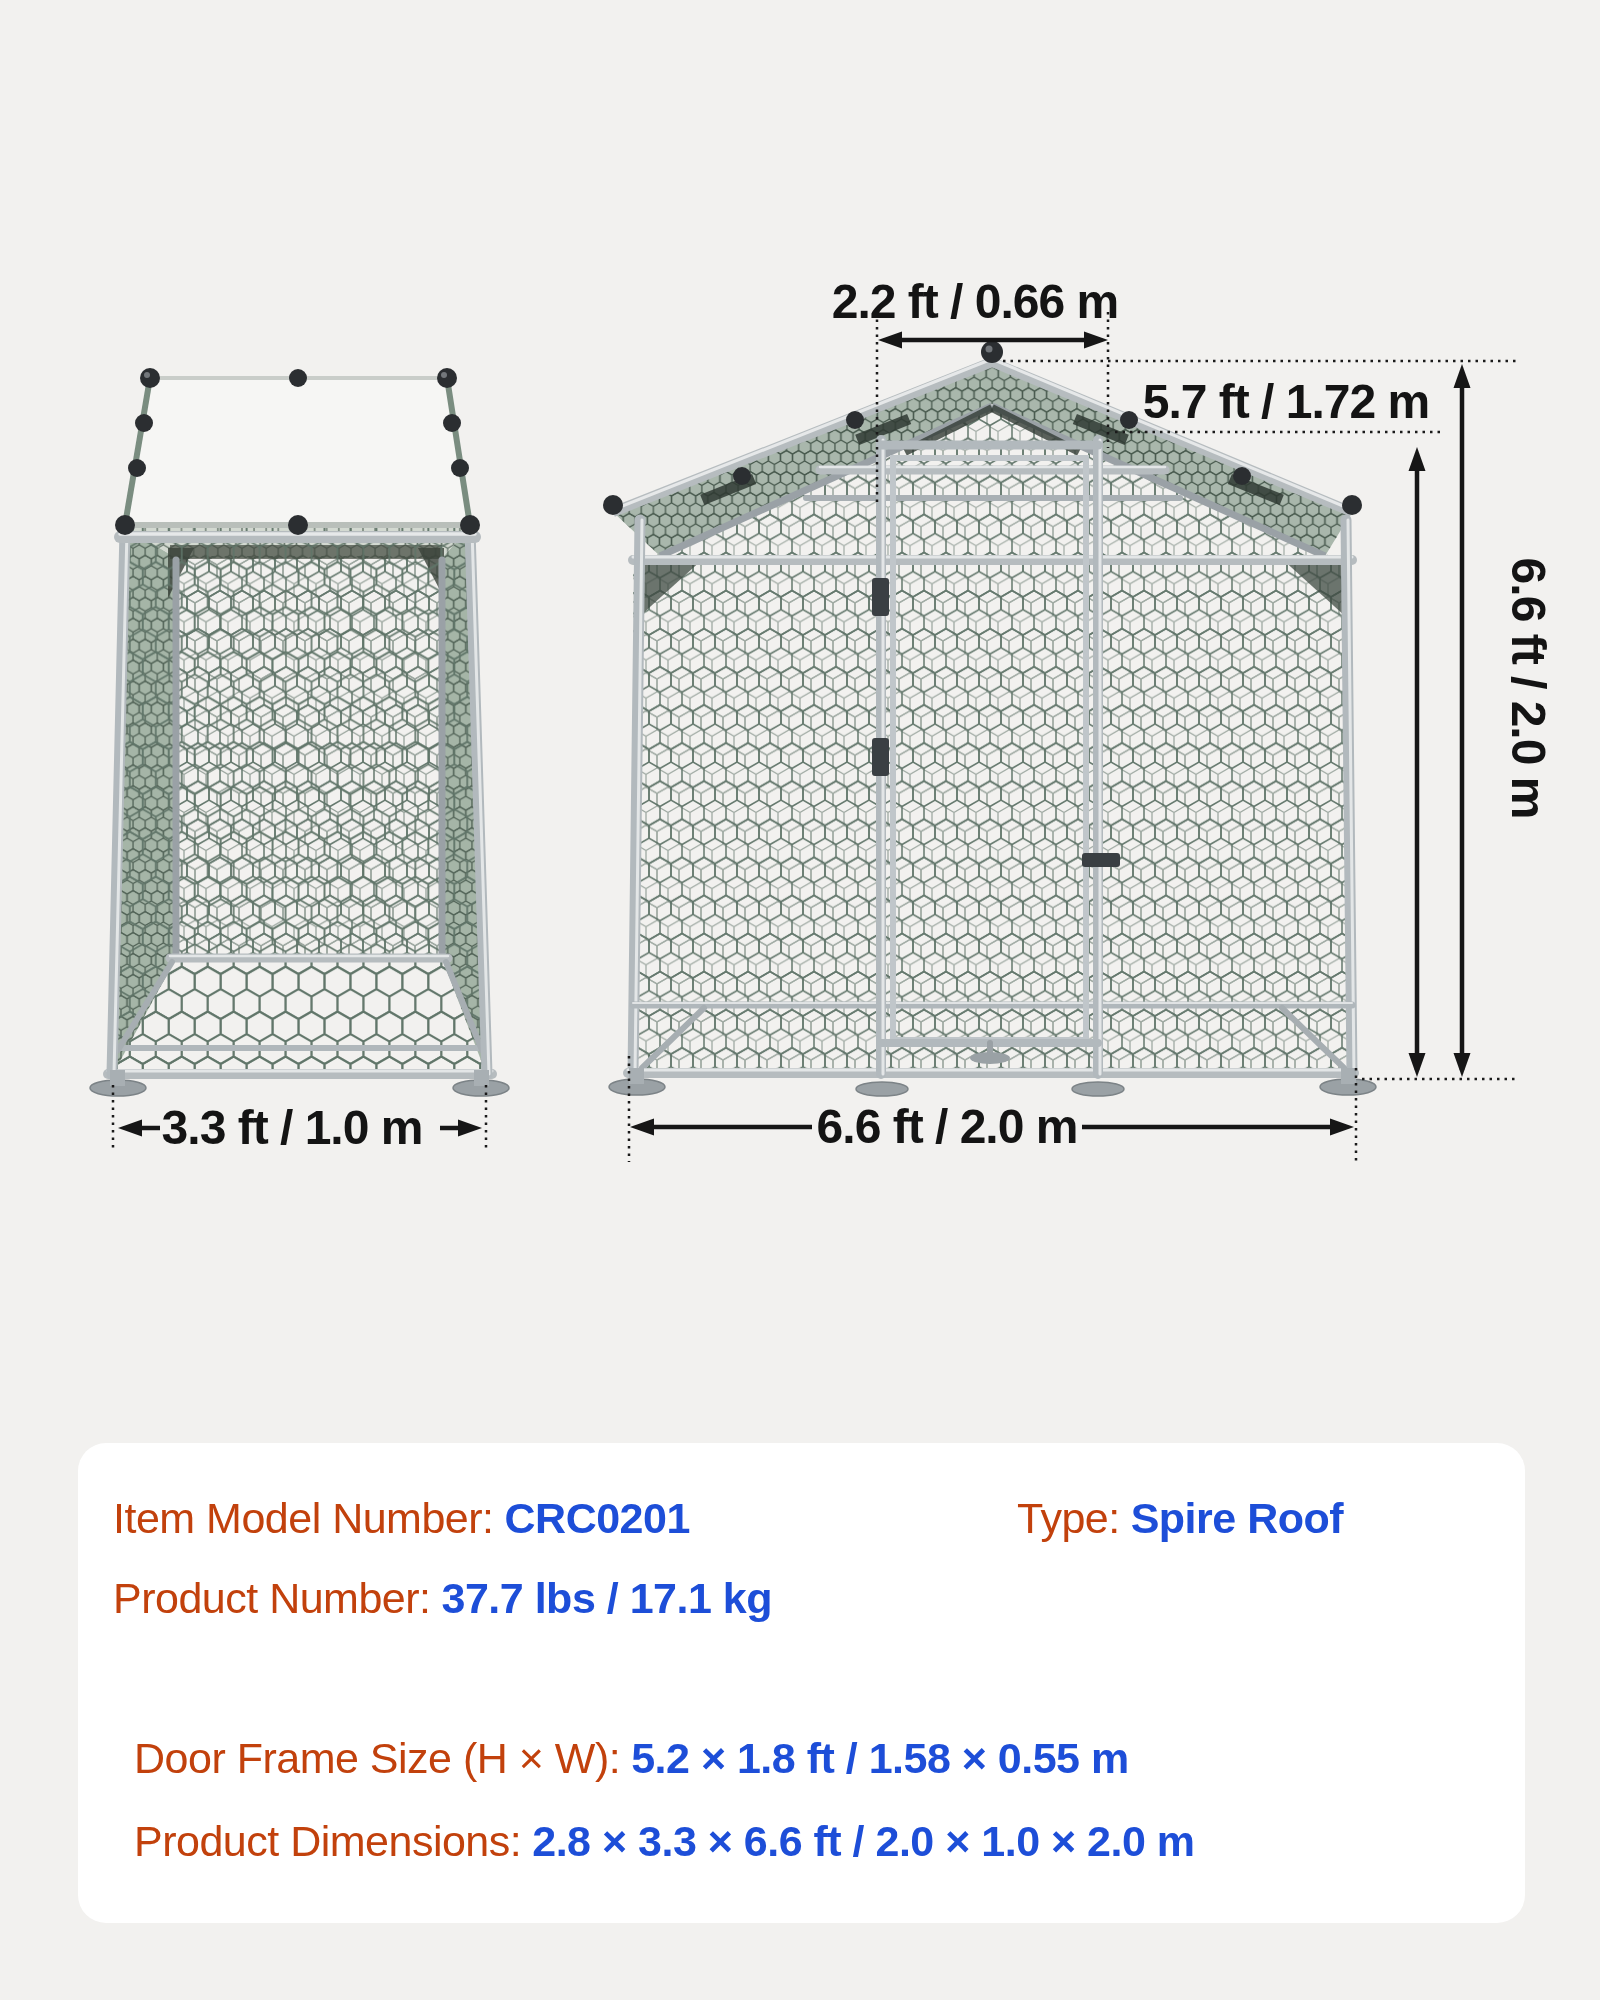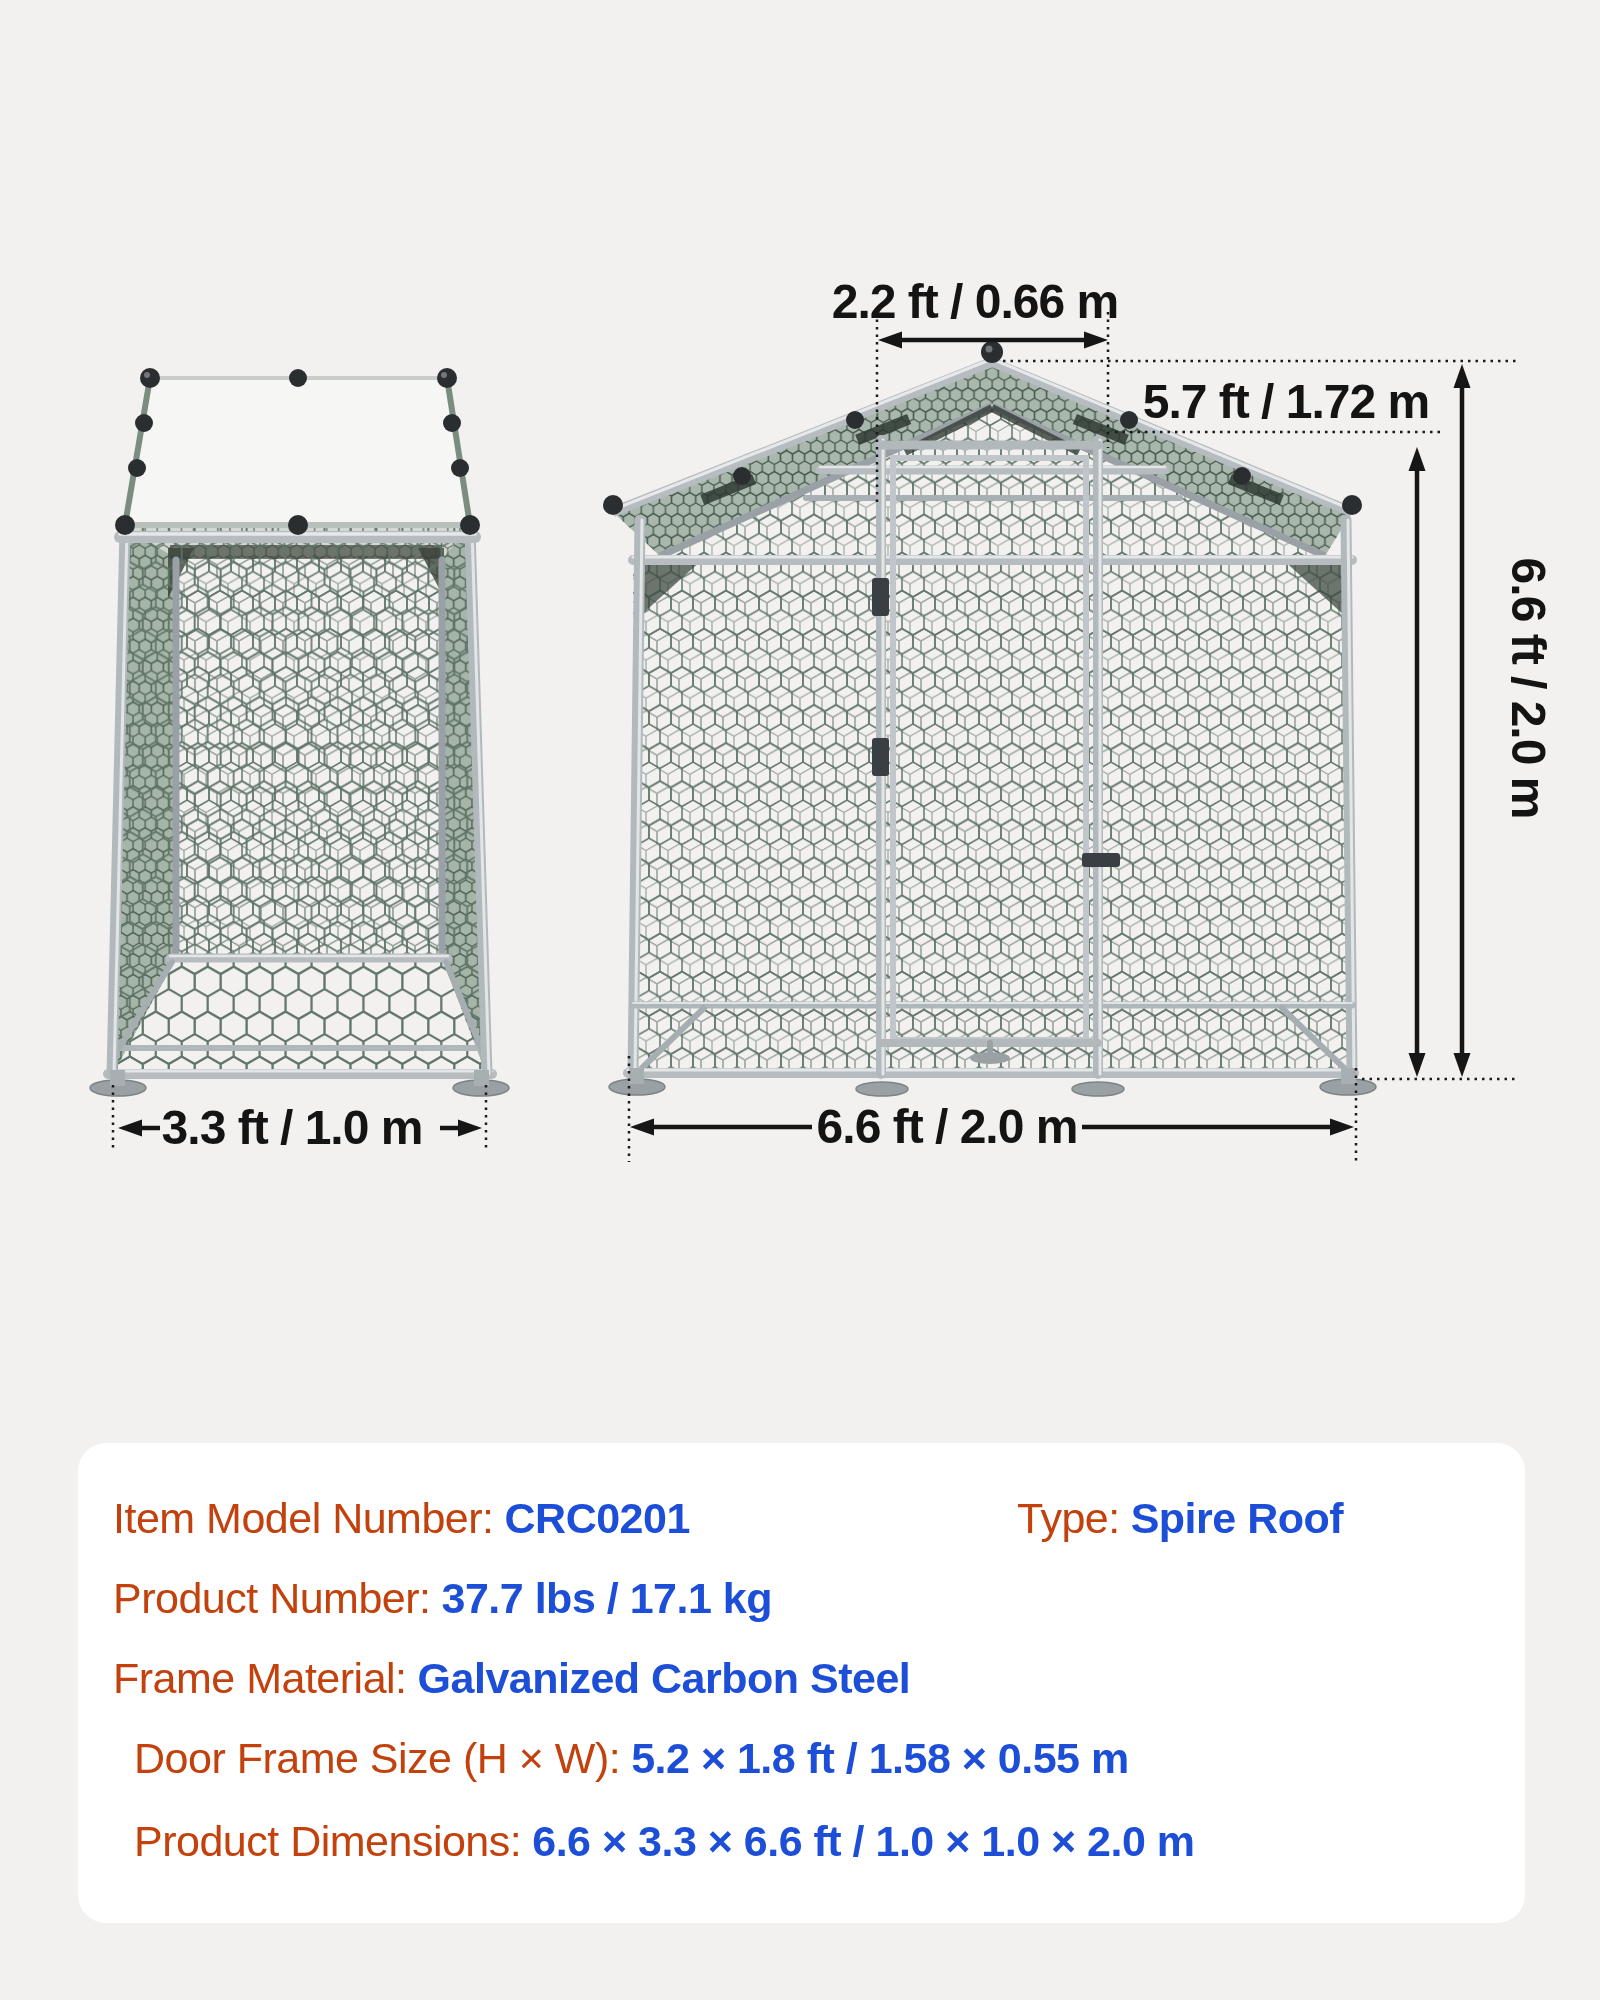--- a/index.html
+++ b/index.html
@@ -276,27 +276,24 @@
 </svg>
 
 
 <div class="card">
   <div class="spec-row col-left r1">
     <span class="lbl">Item Model Number:</span><span class="val">CRC0201</span>
   </div>
   <div class="spec-row col-left r2">
     <span class="lbl">Product Number:</span><span class="val">37.7 lbs / 17.1 kg</span>
   </div>
-  <div class="spec-row col-left r3">
-    <span class="lbl">Frame Material:</span><span class="val">Galvanized Carbon Steel</span>
-  </div>
   <div class="spec-row col-right r1">
     <span class="lbl">Type:</span><span class="val">Spire Roof</span>
   </div>
   <div class="spec-row col-full r4">
     <span class="lbl">Door Frame Size (H × W):</span><span class="val">5.2 × 1.8 ft / 1.58 × 0.55 m</span>
   </div>
   <div class="spec-row col-full r5">
-    <span class="lbl">Product Dimensions:</span><span class="val">6.6 × 3.3 × 6.6 ft / 1.0 × 1.0 × 2.0 m</span>
+    <span class="lbl">Product Dimensions:</span><span class="val">2.8 × 3.3 × 6.6 ft / 2.0 × 1.0 × 2.0 m</span>
   </div>
 </div>
 
 </div>
 
 </body></html>

